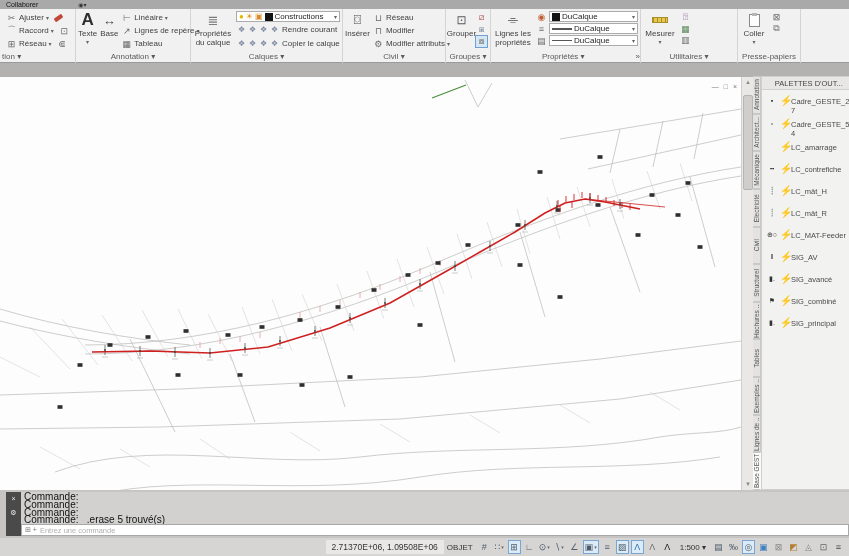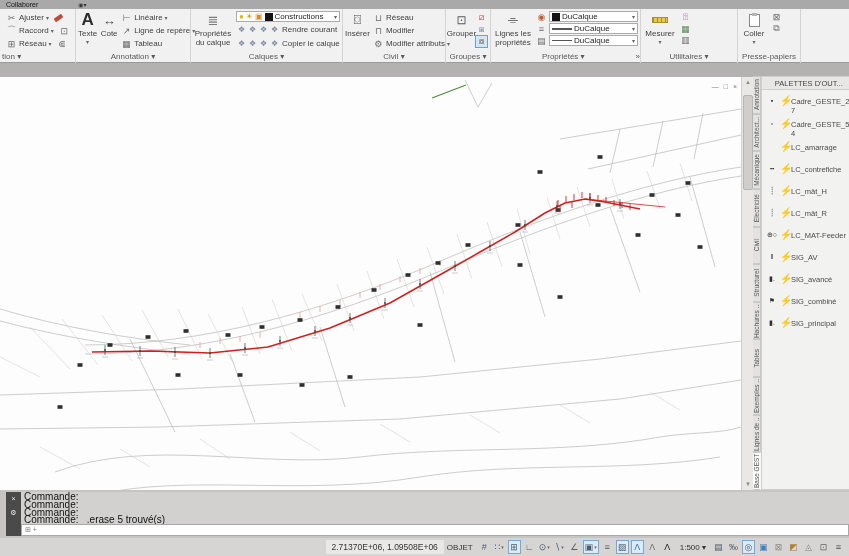--- a/index.html
+++ b/index.html
@@ -145,31 +145,31 @@
 
     <div class="panel" style="width:115px">
       <div class="panel-body">
         <div class="bigbtn" style="width:26px">
           <div class="bicon" style="font-size:17px; font-weight:bold; color:#2e2e2e;">A</div>
           <div class="blabel">Texte</div>
           <span class="dd">▾</span>
         </div>
         <div class="bigbtn" style="width:24px">
           <div class="bicon">↔</div>
-          <div class="blabel">Cote</div>
+          <div class="blabel">Base</div>
         </div>
         <div style="display:flex; flex-direction:column;">
           <div class="srow">
             <span class="sicon8">⊢</span>
             <span class="slabel">Linéaire</span>
             <span class="dd">▾</span>
           </div>
           <div class="srow">
             <span class="sicon8">↗</span>
-            <span class="slabel">Ligne de repère</span>
+            <span class="slabel">Lignes de repère</span>
             <span class="dd">▾</span>
           </div>
           <div class="srow">
             <span class="sicon8">▦</span>
             <span class="slabel">Tableau</span>
           </div>
         </div>
       </div>
       <div class="panel-label"><span>Annotation</span> ▾</div>
     </div>
@@ -608,20 +608,21 @@
       </div>
       <div class="cmdright">
         <div class="cmdhist" id="cmd-history">
             <p>Commande:</p>
             <p>Commande:</p>
             <p>Commande:</p>
             <p>Commande: _.erase 5 trouvé(s)</p>
           </div>
         <div class="cmdinput">
           <span class="cicon">⊞ +</span>
+          <input type="text" placeholder="Entrez une commande" style="">
         </div>
       </div>
     </div>
   </div>
 
   <div class="statusbar">
     <span class="coords">2.71370E+06, 1.09508E+06</span>
     <span class="smode">OBJET</span>
     <span class="tray" id="status-icons">
         <span class="sic">#</span>

